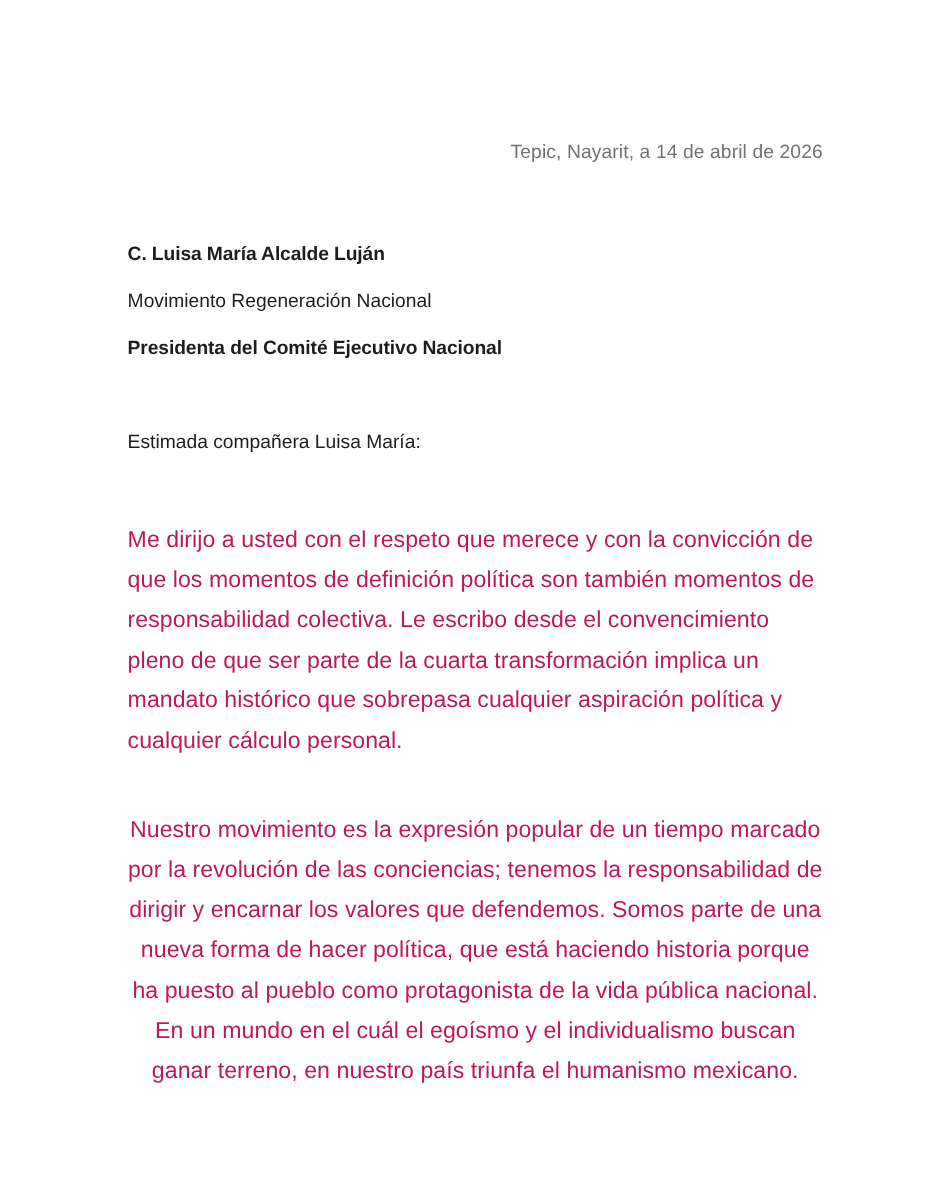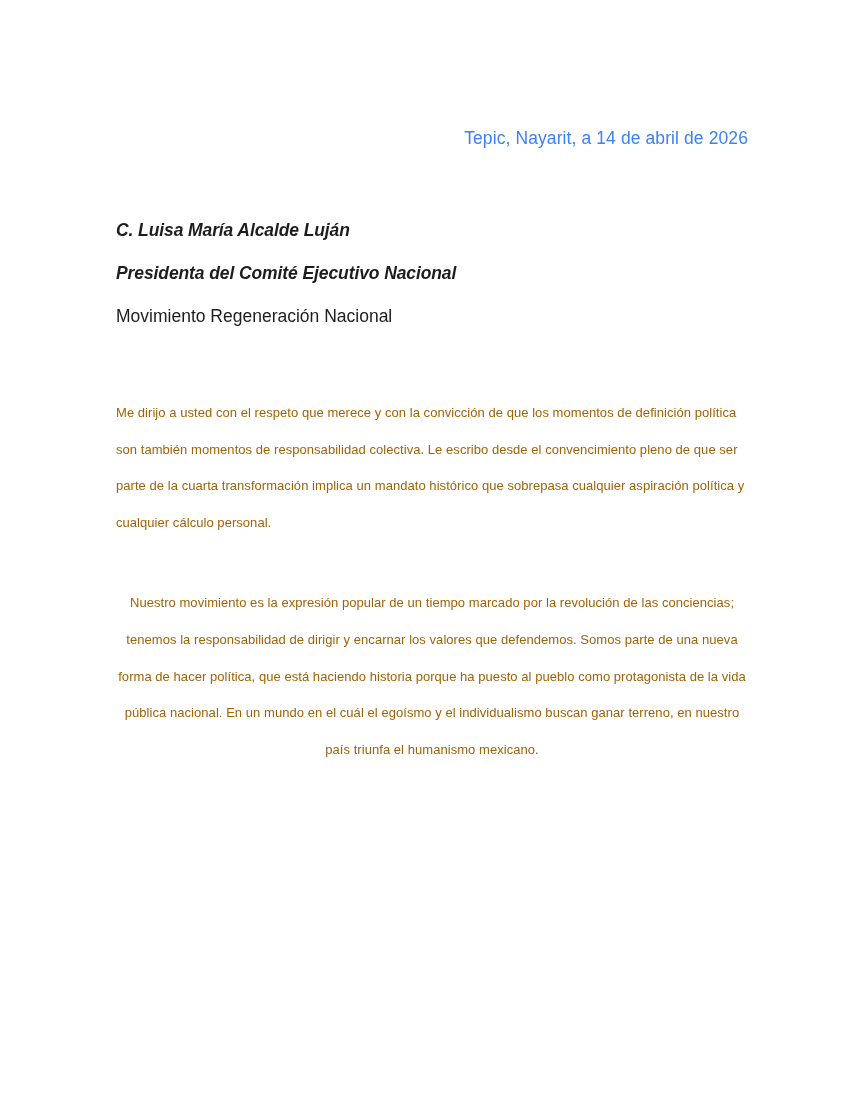--- a/index.html
+++ b/index.html
@@ -26,75 +26,75 @@
     left: 0;
     top: 0;
     width: 850px;
     padding: 128px 100px 0 116px;
     box-sizing: border-box;
   }
   .date-line {
     text-align: right;
     font-size: 17.5px;
     letter-spacing: 0.1px;
-    color: #3b82f6;
+    color: #737373;
     margin: 0 0 0 0;
     padding-right: 2px;
   }
   .addressee-block {
     margin-top: 60px;
   }
   .addressee-block .line {
     font-size: 17.5px;
     line-height: 43px;
     color: #1d1d1d;
     white-space: nowrap;
   }
   .addressee-block .line.bold {
     font-weight: bold;
     letter-spacing: -0.1px;
-    font-style: italic;
   }
   .salutation {
     margin-top: 48px;
     font-size: 17.5px;
     line-height: 30px;
     color: #1d1d1d;
   }
   .body-block {
     margin-top: 57px;
   }
   .body-block p {
     margin: 0 0 44px 0;
-    font-size: 13px;
+    font-size: 21px;
     line-height: 36.6px;
-    color: #a16207;
+    color: #be185d;
     text-align: left;
     max-width: 632px;
     letter-spacing: 0.05px;
   }
   .body-block p:last-child {
     margin-bottom: 0;
     text-align: center;
   }
 </style>
 </head>
 <body>
 
 <div class="page">
   <div class="letter">
 
     <div class="date-line">Tepic, Nayarit, a 14 de abril de 2026</div>
 
     <div class="addressee-block">
       <div class="line bold">C. Luisa María Alcalde Luján</div>
+      <div class="line">Movimiento Regeneración Nacional</div>
       <div class="line bold">Presidenta del Comité Ejecutivo Nacional</div>
-      <div class="line">Movimiento Regeneración Nacional</div>
     </div>
 
+    <div class="salutation">Estimada compañera Luisa María:</div>
 
     <div class="body-block">
       <p>Me dirijo a usted con el respeto que merece y con la convicción de que los momentos de definición política son también momentos de responsabilidad colectiva. Le escribo desde el convencimiento pleno de que ser parte de la cuarta transformación implica un mandato histórico que sobrepasa cualquier aspiración política y cualquier cálculo personal.</p>
       <p>Nuestro movimiento es la expresión popular de un tiempo marcado por la revolución de las conciencias; tenemos la responsabilidad de dirigir y encarnar los valores que defendemos. Somos parte de una nueva forma de hacer política, que está haciendo historia porque ha puesto al pueblo como protagonista de la vida pública nacional. En un mundo en el cuál el egoísmo y el individualismo buscan ganar terreno, en nuestro país triunfa el humanismo mexicano.</p>
     </div>
 
   </div>
 </div>
 
 </body></html>

